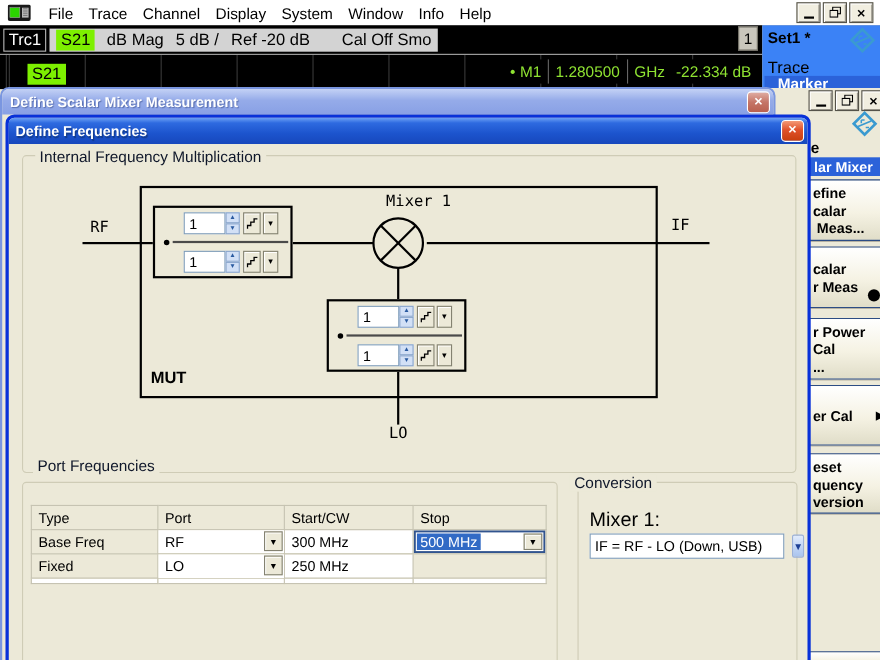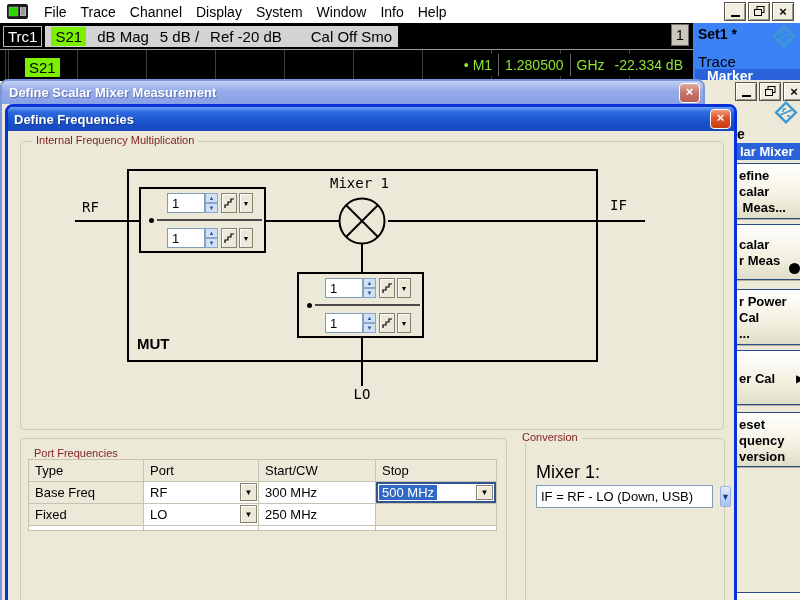--- a/index.html
+++ b/index.html
@@ -68,21 +68,21 @@
 
   .innerdlg{left:5px;top:104px;width:732px;height:520px;z-index:3;background:#ece9d8;
             border:3px solid #0831d9;border-radius:8px 8px 0 0;box-sizing:border-box;overflow:hidden;}
   .innertitle{height:24px;display:flex;align-items:center;border-radius:4px 4px 0 0;
               background:linear-gradient(180deg,#6ea2f5 0%,#2e6ae0 20%,#1c54cd 60%,#1747bc 100%);}
   .innertitle .ttext{color:#fff;font-weight:bold;font-size:13px;padding-left:6px;
                      text-shadow:1px 1px 1px #123a8a;flex:1;}
   .client{position:absolute;left:0;top:24px;width:726px;height:496px;background:#ece9d8;}
 
   .groupbox{position:absolute;border:1px solid #cfccb6;border-radius:4px;}
-  .grouplbl{position:absolute;background:#ece9d8;color:#7f1d1d;font-size:11px;padding:0 4px;}
+  .grouplbl{position:absolute;background:#ece9d8;color:#0f172a;font-size:14px;padding:0 4px;}
 
   
   .dline{position:absolute;background:#000;}
   .mutrect{position:absolute;border:2px solid #000;box-sizing:border-box;}
   .diaglbl{position:absolute;font-family:"DejaVu Sans Mono",monospace;font-size:14px;}
   .mutlbl{position:absolute;font-weight:bold;font-size:15px;font-family:"Liberation Sans",sans-serif;}
   .fracbox{position:absolute;width:127px;height:66px;border:2px solid #000;box-sizing:border-box;background:#ece9d8;}
   .fracdot{position:absolute;left:8px;top:29px;width:5px;height:5px;border-radius:50%;background:#000;}
   .fracline{position:absolute;left:16px;top:30px;width:105px;height:2px;background:#4a4a4a;}
   .sprow{position:absolute;left:26px;display:flex;align-items:center;height:22px;}
@@ -244,21 +244,21 @@
     <div class="client">
 
       <div class="groupbox" style="left:12px;top:10px;width:702px;height:287px;"></div>
       <span class="grouplbl" style="left:24px;top:3px;">Internal Frequency Multiplication</span>
 
       <div class="mutrect" style="left:119px;top:38px;width:471px;height:193px;"></div>
       <span class="mutlbl" style="left:129px;top:204px;">MUT</span>
 
       <span class="diaglbl" style="left:74px;top:68px;">RF</span>
       <span class="diaglbl" style="left:602px;top:66px;">IF</span>
-      <span class="diaglbl abs" style="left:322px;top:44px;width:80px;text-align:left;">Mixer 1</span>
+      <span class="diaglbl abs" style="left:322px;top:44px;width:80px;text-align:right;">Mixer 1</span>
       <span class="diaglbl abs" style="left:332px;top:255px;width:44px;text-align:center;">LO</span>
 
       <div class="dline" style="left:67px;top:89px;width:64px;height:2px;"></div>
       <div class="dline" style="left:258px;top:89px;width:76px;height:2px;"></div>
       <div class="dline" style="left:380px;top:89px;width:257px;height:2px;"></div>
       <div class="dline" style="left:353px;top:113px;width:2px;height:28px;"></div>
       <div class="dline" style="left:353px;top:207px;width:2px;height:48px;"></div>
 
       <svg class="abs" style="left:329px;top:65px;" width="50" height="50" viewBox="0 0 50 50">
         <circle cx="25" cy="25" r="22.5" fill="#ece9d8" stroke="#000" stroke-width="2"></circle>
@@ -322,21 +322,21 @@
           <span class="tool3d stairsbtn">
               <svg width="11" height="11" viewBox="0 0 11 11">
                 <path d="M1 10 V7 H4 V4 H7 V1 H10" stroke="#000" fill="none" stroke-width="1.2"></path>
               </svg>
             </span>
           <span class="tool3d ddsmall">▼</span>
         </div>
       </div>
 
       <div class="groupbox" style="left:12px;top:307px;width:485px;height:300px;"></div>
-      <span class="grouplbl" style="left:22px;top:316px;">Port Frequencies</span>
+      <span class="grouplbl" style="left:22px;top:284px;">Port Frequencies</span>
 
       <table class="pftable" style="left:20px;top:328px;width:468px;">
         <colgroup>
             <col style="width:115px">
             <col style="width:115px">
             <col style="width:117px">
             <col style="width:121px">
           </colgroup>
         <tbody>
             <tr style="height:19px;">

